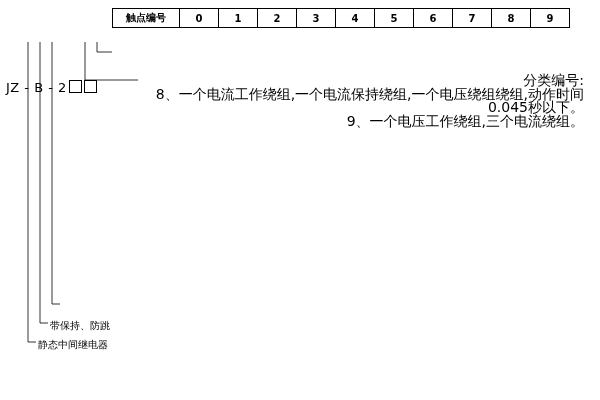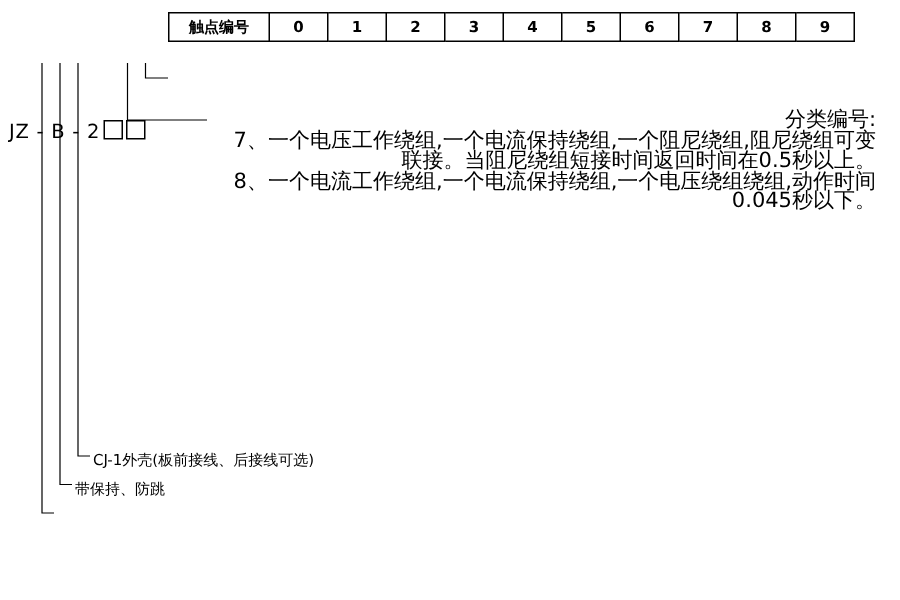--- a/index.html
+++ b/index.html
@@ -150,24 +150,24 @@
     <path d="M 52 42 L 52 304 L 60 304" stroke="#000" stroke-width="0.8" fill="none"></path>
 
     <path d="M 40 42 L 40 323 L 48 323" stroke="#000" stroke-width="0.8" fill="none"></path>
 
     <path d="M 28 42 L 28 342 L 36 342" stroke="#000" stroke-width="0.8" fill="none"></path>
   </svg>
 
   <div class="notes">
     <div class="note-head">分类编号:</div>
     <div class="note-item">
-        <span class="cont">7、一个电压工作绕组,一个电流保持绕组,一个阻尼绕组,阻尼绕组可变联接。当阻尼绕组短接时间返回时间在0.5秒以上。</span>
+        <span class="cont">8、一个电流工作绕组,一个电流保持绕组,一个电压绕组绕组,动作时间0.045秒以下。</span>
       </div>
     <div class="note-item">
-        <span class="cont">8、一个电流工作绕组,一个电流保持绕组,一个电压绕组绕组,动作时间0.045秒以下。</span>
+        <span class="cont">9、一个电压工作绕组,三个电流绕组。</span>
       </div>
   </div>
 
-  <div class="lbl lbl-case">CJ-1外壳(板前接线、后接线可选)</div>
   <div class="lbl lbl-feature">带保持、防跳</div>
+  <div class="lbl lbl-name">静态中间继电器</div>
 
 
 </div>
 
 </body></html>

